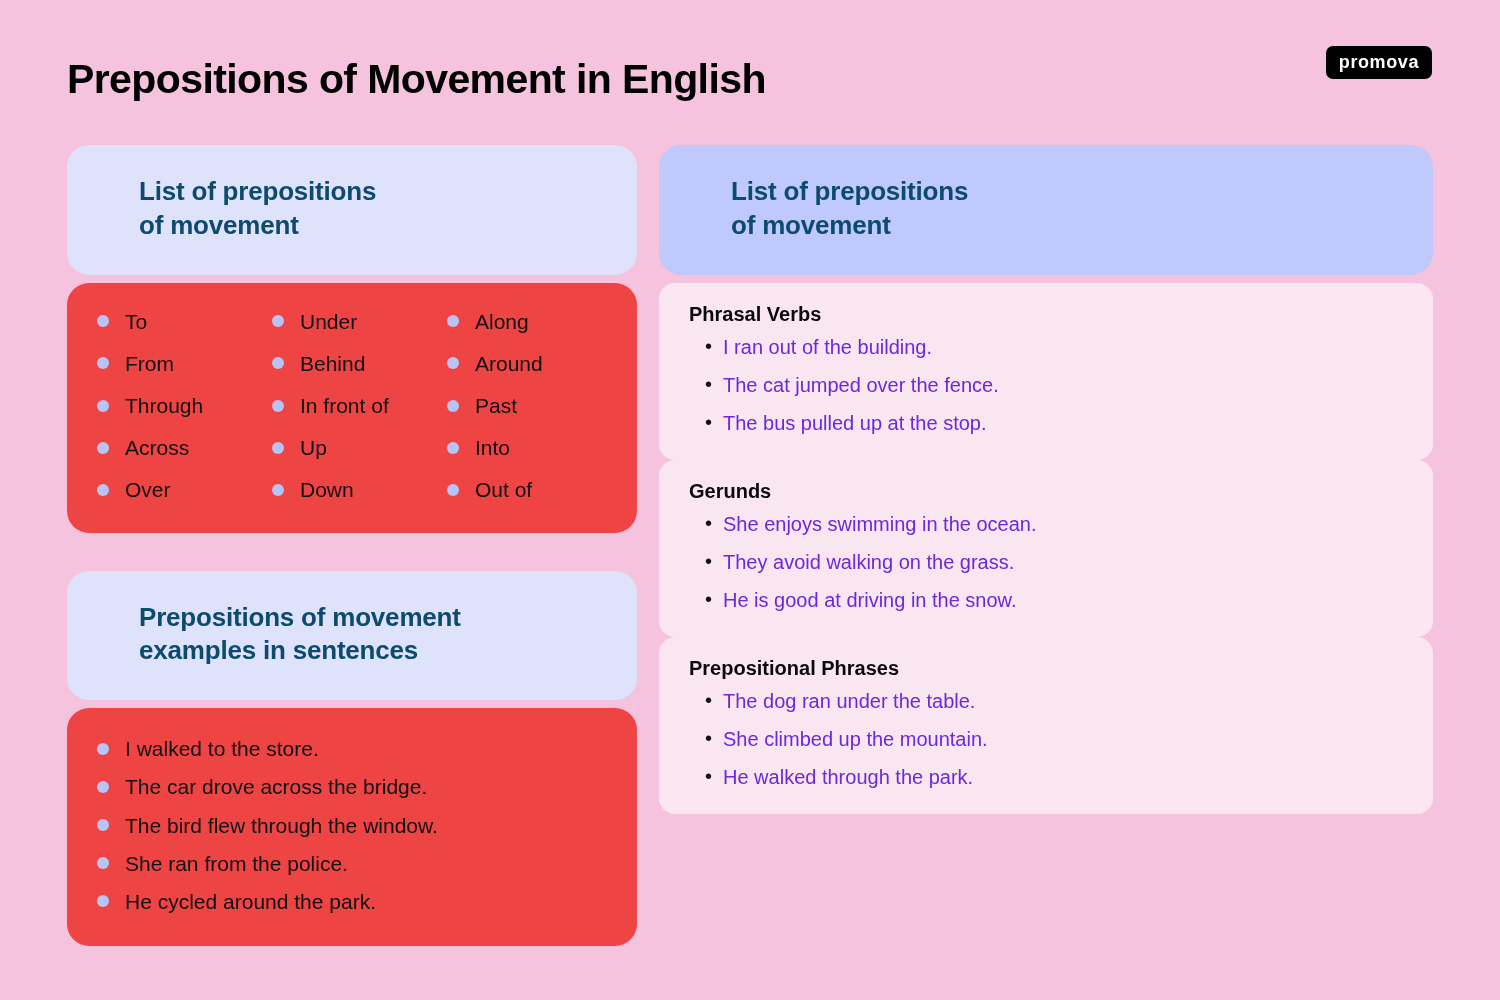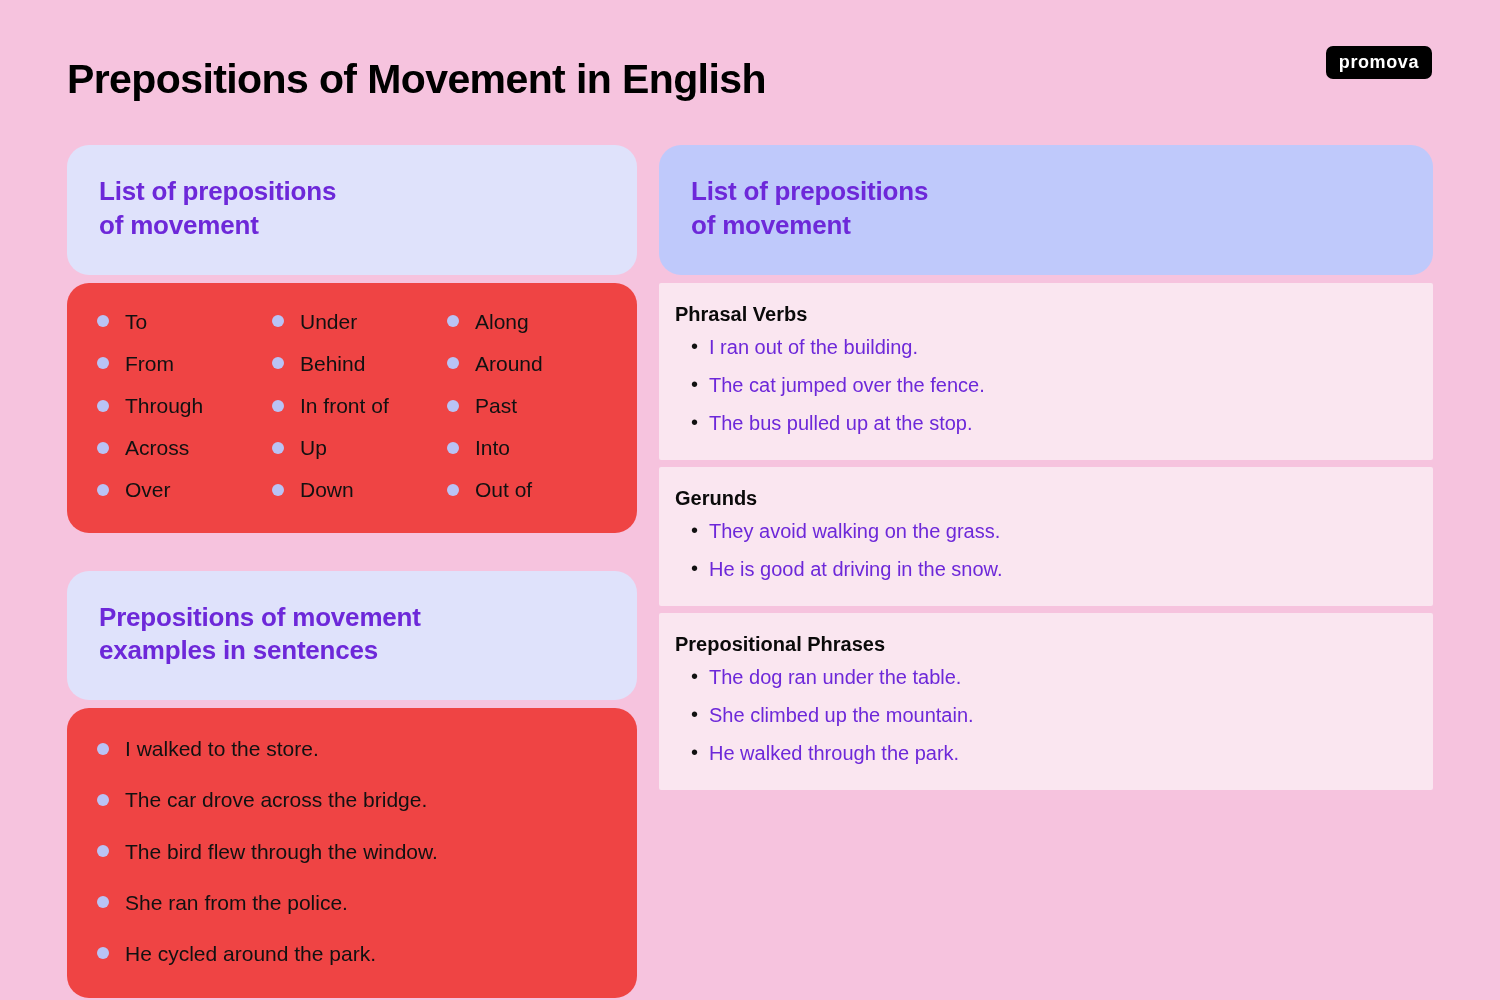--- a/index.html
+++ b/index.html
@@ -72,22 +72,23 @@
     padding: 30px 32px 32px 32px;
   }
   .card-head.light { background: #dfe2fb; }
   .card-head.deep  { background: #bfc9fb; }
 
   .card-head-title {
     font-size: 26px;
     font-weight: 700;
     line-height: 1.3;
     letter-spacing: -0.2px;
-    color: #6d28d9;
+    color: #0c4a6e;
     white-space: pre-line;
+    margin-left: 40px;
   }
 
   
   .card-body {
     background: #ef4444;
     border-radius: 22px;
   }
 
   .gap-sm { height: 8px; }
   .gap-md { height: 38px; }
@@ -115,39 +116,39 @@
     background: #b9c3f5;
     margin-right: 16px;
     flex: 0 0 auto;
   }
 
   
   .sentence-list {
     padding: 28px 30px 32px 30px;
     display: flex;
     flex-direction: column;
-    row-gap: 26px;
+    row-gap: 13px;
   }
 
   .sentence-item {
     display: flex;
     align-items: center;
     font-size: 21px;
     line-height: 1.2;
     color: #111111;
   }
 
   
   .sub-card {
     background: #fae6f0;
-    border-radius: 2px;
-    padding: 20px 30px 24px 16px;
-  }
-
-  .sub-card + .sub-card { margin-top: 7px; }
+    border-radius: 16px;
+    padding: 20px 30px 24px 30px;
+  }
+
+  .sub-card + .sub-card { }
 
   .sub-card-title {
     font-size: 20px;
     font-weight: 700;
     color: #0a0a0a;
     margin-bottom: 9px;
   }
 
   .sub-list {
     list-style: none;
@@ -314,20 +315,21 @@
       <ul class="sub-list">
         <li>I ran out of the building.</li>
         <li>The cat jumped over the fence.</li>
         <li>The bus pulled up at the stop.</li>
       </ul>
     </div>
 
     <div class="sub-card">
       <div class="sub-card-title">Gerunds</div>
       <ul class="sub-list">
+        <li>She enjoys swimming in the ocean.</li>
         <li>They avoid walking on the grass.</li>
         <li>He is good at driving in the snow.</li>
       </ul>
     </div>
 
     <div class="sub-card">
       <div class="sub-card-title">Prepositional Phrases</div>
       <ul class="sub-list">
         <li>The dog ran under the table.</li>
         <li>She climbed up the mountain.</li>

